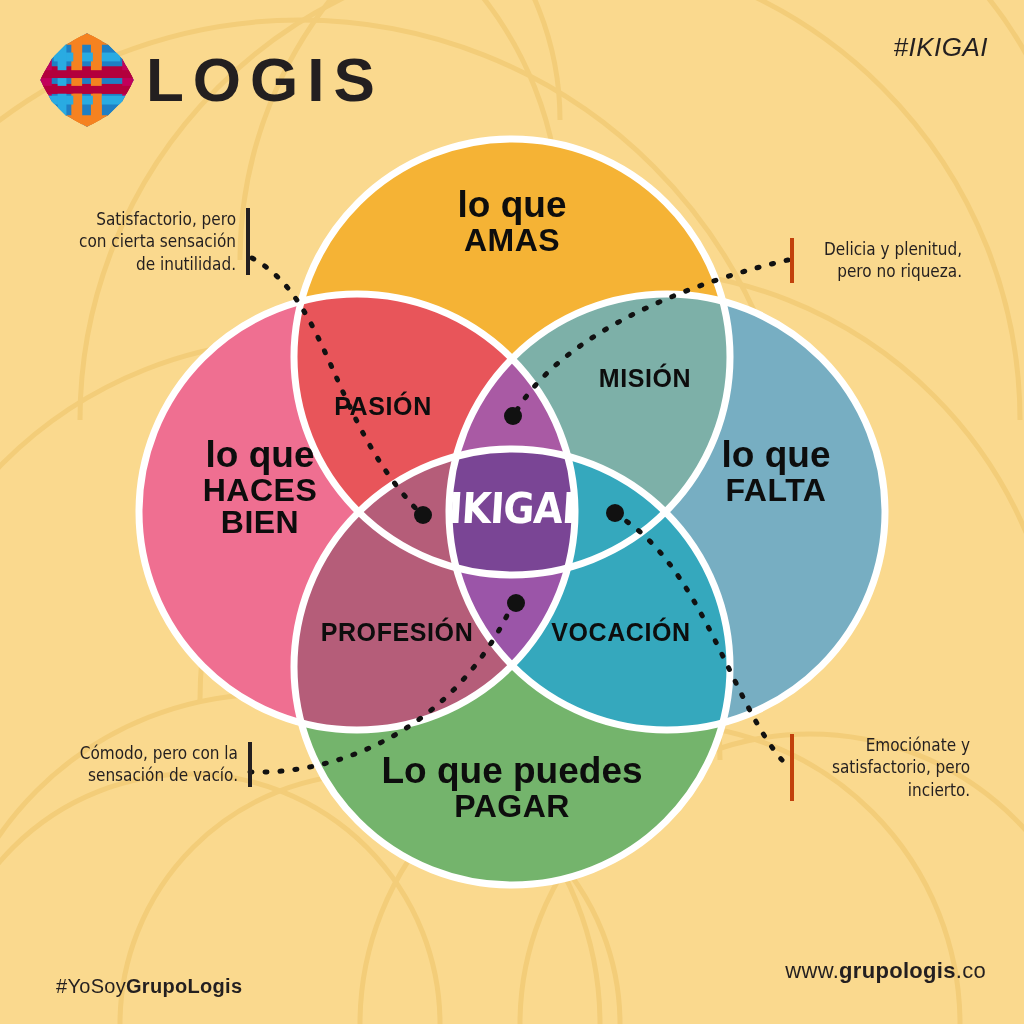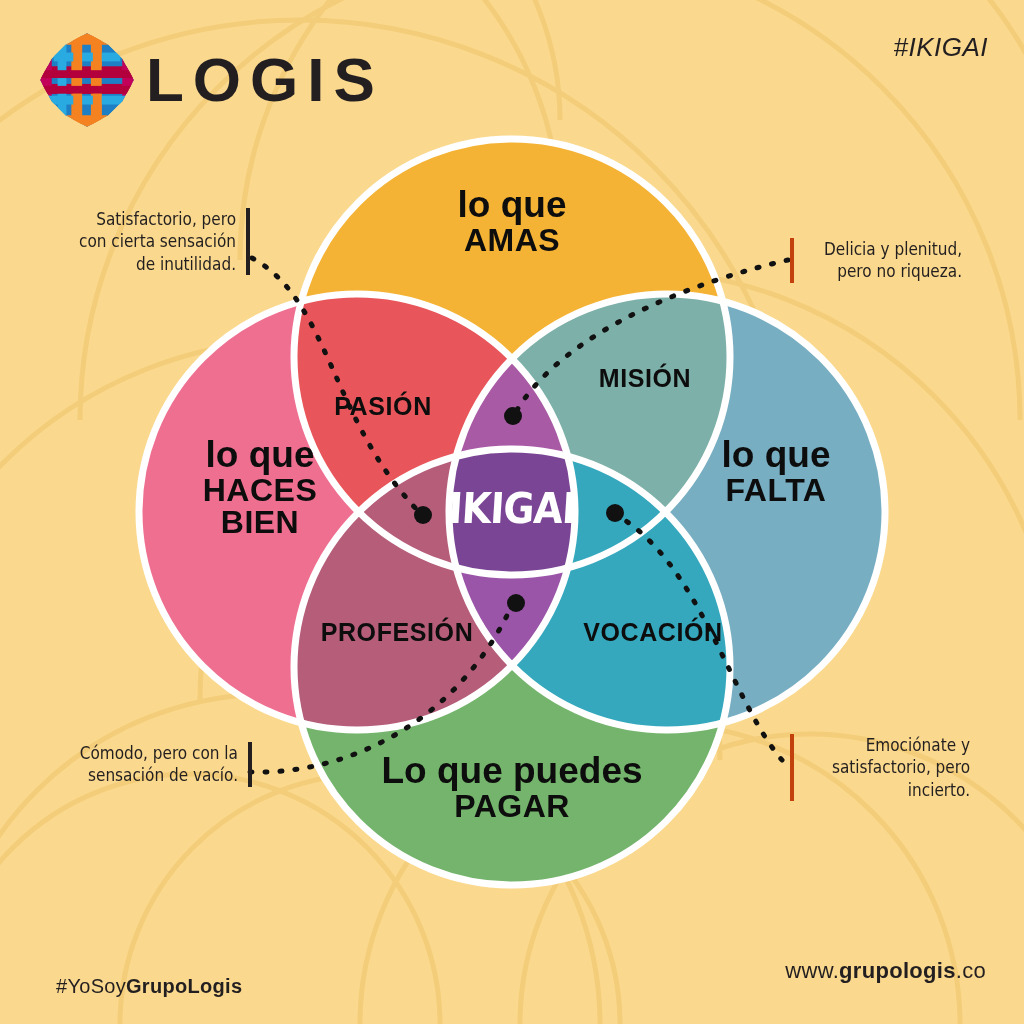--- a/index.html
+++ b/index.html
@@ -45,21 +45,21 @@
 
   
   .overlap-label {
     position:absolute; text-align:center; color:#0d0d0d;
     font-size:25px; font-weight:700; letter-spacing:.6px;
     pointer-events:none;
   }
   #label-pasion    { left:268px; top:364px; width:230px;margin-top:28px; }
   #label-mision    { left:530px; top:364px; width:230px; }
   #label-profesion { left:272px; top:618px; width:250px; }
-  #label-vocacion  { left:528px; top:618px; width:250px; }
+  #label-vocacion  { left:496px; top:618px; width:250px; }
 
   
   #label-ikigai {
     position:absolute; left:437px; top:486px; width:150px;
     text-align:center; color:#ffffff;
     font-size:38px; font-weight:700; letter-spacing:-1px;
     font-family:"DejaVu Sans", sans-serif;
     transform:scaleY(1.12) skewX(-4deg);
     pointer-events:none;
   }

